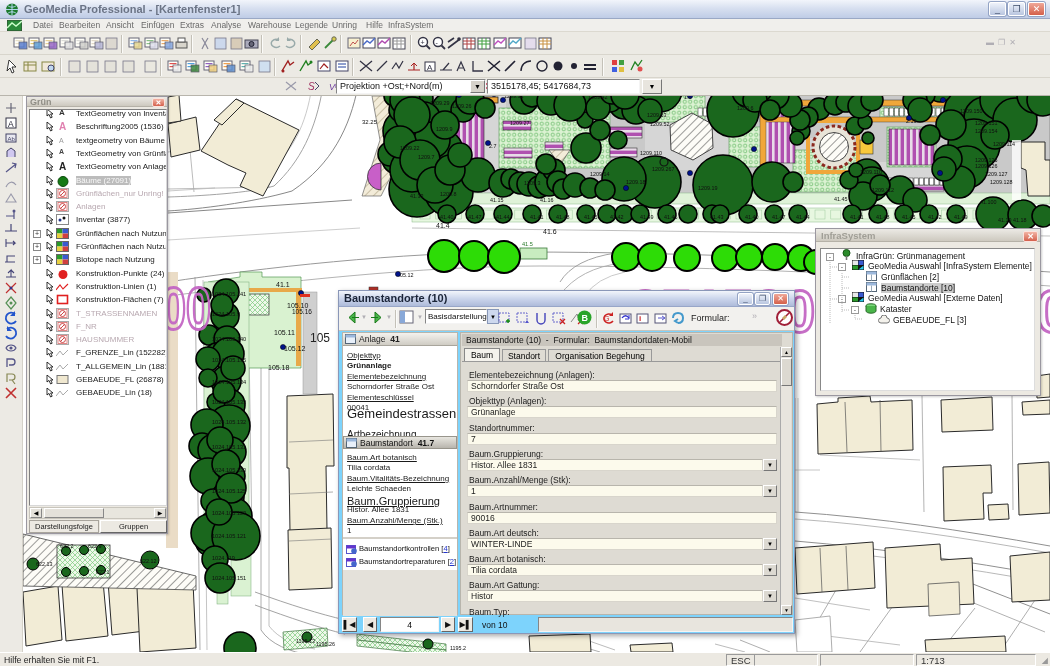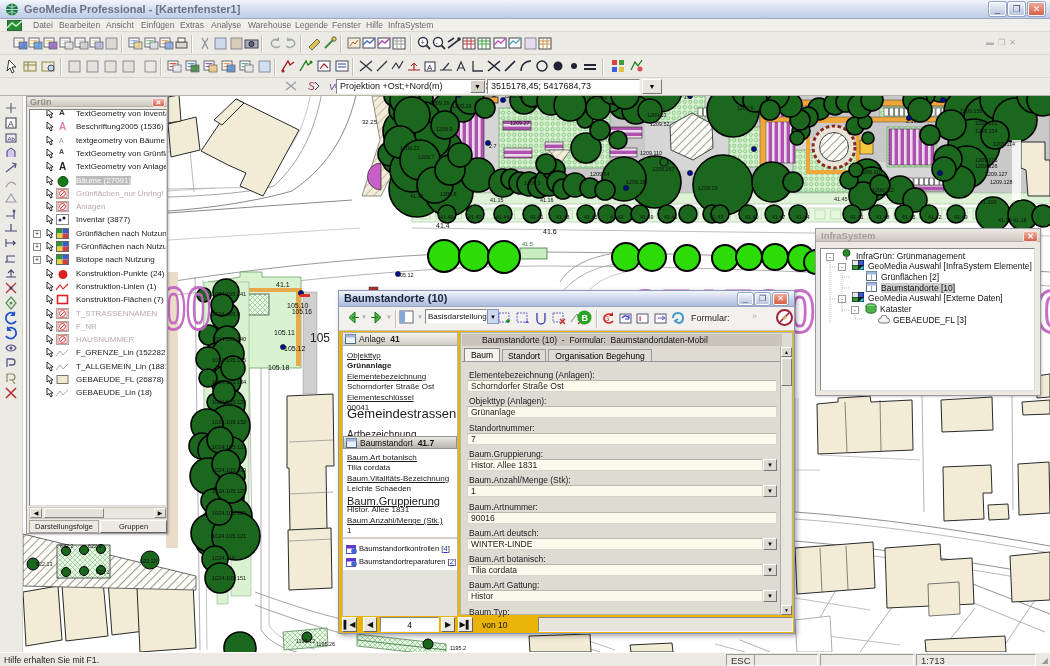--- a/index.html
+++ b/index.html
@@ -586,21 +586,21 @@
       <path d="M0 8l5-5 4 3 6-5" stroke="#cfc" stroke-width="1.4" fill="none"></path>
     </svg>
     <span class="abs" style="left:33px;top:1px">Datei</span>
     <span class="abs" style="left:59px;top:1px">Bearbeiten</span>
     <span class="abs" style="left:106px;top:1px">Ansicht</span>
     <span class="abs" style="left:141px;top:1px">Einfügen</span>
     <span class="abs" style="left:180px;top:1px">Extras</span>
     <span class="abs" style="left:211px;top:1px">Analyse</span>
     <span class="abs" style="left:248px;top:1px">Warehouse</span>
     <span class="abs" style="left:295px;top:1px">Legende</span>
-    <span class="abs" style="left:332px;top:1px">Fenster</span>
+    <span class="abs" style="left:332px;top:1px">Unring</span>
     <span class="abs" style="left:366px;top:1px">Hilfe</span>
     <span class="abs" style="left:388px;top:1px">InfraSystem</span>
   </div>
 <div id="tbar1" class="tbar abs" style="left:0;top:32px;width:1050px;height:23px;border-bottom:1px solid #d8d5cc">
     <span class="ti" style="left:12px;top:3px">
       <svg width="17" height="17" viewBox="0 0 17 17">
         <rect x="2" y="3" width="10" height="9" fill="#fffef8" stroke="#667"></rect>
         <rect x="3.5" y="5" width="7" height="1.2" fill="#e8e0c8"></rect>
         <rect x="3.5" y="8" width="7" height="1.2" fill="#e8e0c8"></rect>
         <rect x="7" y="7" width="8" height="7" fill="#5a7fd0" opacity="0.85" stroke="#445" stroke-width="0.7"></rect>
@@ -1422,21 +1422,21 @@
       </div>
 </div>
 <div style="position:absolute;left:2px;top:410px;width:138px;height:12px;background:#e8e6de;border:1px solid #c8c5bc">
 <span style="position:absolute;left:0;top:0;width:12px;height:10px;background:#e4e1da;border:1px solid;border-color:#fff #888 #888 #fff;font-size:6px;text-align:center;line-height:9px">◀</span>
 <span style="position:absolute;left:14px;top:0;width:60px;height:10px;background:#e4e1da;border:1px solid;border-color:#fff #888 #888 #fff"></span>
 <span style="position:absolute;right:0;top:0;width:12px;height:10px;background:#e4e1da;border:1px solid;border-color:#fff #888 #888 #fff;font-size:6px;text-align:center;line-height:9px">▶</span>
     </div>
 <div style="position:absolute;left:2px;top:423px;width:70px;height:13px;font-size:7.5px;text-align:center;line-height:12px;border:1px solid #a8a49c;background:#ece9e2;color:#222">Darstellungsfolge</div>
 <div style="position:absolute;left:73px;top:423px;width:67px;height:13px;font-size:7.5px;text-align:center;line-height:12px;border:1px solid;border-color:#fff #666 #666 #fff;background:#ece9e2;color:#222">Gruppen</div>
 </div>
-<div id="dlg" class="abs" style="left:338px;top:290px;width:457px;height:344px;background:#eab308;border:1px solid #8a97b8;box-shadow:2px 2px 5px rgba(0,0,0,.35)">
+<div id="dlg" class="abs" style="left:338px;top:290px;width:457px;height:344px;background:#7dd3fc;border:1px solid #8a97b8;box-shadow:2px 2px 5px rgba(0,0,0,.35)">
 <div style="height:16px;background:linear-gradient(#f2f5fb,#ccd6ec 50%,#aebbda);border-bottom:1px solid #98a6c8;position:relative">
 <span style="position:absolute;left:5px;top:1px;font-weight:bold;font-size:11px;color:#1a2438">Baumstandorte (10)</span>
 <span class="wbtn" style="top:2px;right:41px;width:15px;height:12px;line-height:10px;font-size:8px">_</span>
 <span class="wbtn" style="top:2px;right:24px;width:15px;height:12px;line-height:10px;font-size:8px">❐</span>
 <span class="wbtn close" style="top:2px;right:6px;width:15px;height:12px;line-height:10px;font-size:8px">✕</span>
     </div>
 <div style="height:24px;background:#f2f1ee;border-bottom:1px solid #c8c5bc;position:relative;font-size:9px">
       <span class="abs" style="left:6px;top:4px"><svg width="15" height="13">
           <path d="M14 6.5H7M10 1L4 6.5l6 5.5z" fill="#4ab54a" stroke="#1a7a1a"></path>
         </svg></span>
@@ -1547,21 +1547,21 @@
       <span style="position:absolute;left:16px;top:211px;font-size:7.6px;color:#111;white-space:nowrap">Baumstandortkontrollen [<span style="color:#23c;text-decoration:underline">4</span>]</span>
 <span style="position:absolute;left:3px;top:223px"><svg width="11" height="11">
           <rect x="0.5" y="2.5" width="9" height="8" fill="#fff" stroke="#55c"></rect>
           <rect x="0.5" y="2.5" width="9" height="3" fill="#63c"></rect>
           <circle cx="8" cy="8" r="2.8" fill="#46c"></circle>
         </svg></span>
       <span style="position:absolute;left:16px;top:224px;font-size:7.6px;color:#111;white-space:nowrap">Baumstandortreparaturen [<span style="color:#23c;text-decoration:underline">2</span>]</span>
 <div style="position:absolute;left:0;top:237px;width:114px;height:46px;background:#e4e1da"></div>
 </div>
 <div style="position:absolute;left:121px;top:41px;width:333px;height:283px;background:#dedbd3;border:1px solid #b8b5ac">
-<div style="position:absolute;left:1px;top:1px;width:320px;height:12px;background:#c9c5bd;font-size:8.5px;color:#111;padding:1px 20px">Baumstandorte (10)&nbsp;&nbsp;-&nbsp;&nbsp;Formular:&nbsp;&nbsp;Baumstandortdaten-Mobil</div>
+<div style="position:absolute;left:1px;top:1px;width:320px;height:12px;background:#c9c5bd;font-size:8.5px;color:#111;padding:1px 4px">Baumstandorte (10)&nbsp;&nbsp;-&nbsp;&nbsp;Formular:&nbsp;&nbsp;Baumstandortdaten-Mobil</div>
 <div style="position:absolute;left:3px;top:15px;width:36px;height:13px;background:#f4f2ec;border:1px solid #888;border-bottom:none;font-size:8.5px;text-align:center;padding-top:1px">Baum</div>
 <div style="position:absolute;left:41px;top:16px;width:44px;height:12px;background:#dedbd3;border:1px solid #999;border-bottom:none;font-size:8.5px;text-align:center;padding-top:1px">Standort</div>
 <div style="position:absolute;left:87px;top:16px;width:104px;height:12px;background:#dedbd3;border:1px solid #999;border-bottom:none;font-size:8.5px;text-align:center;padding-top:1px">Organisation Begehung</div>
 <div style="position:absolute;left:1px;top:28px;width:320px;height:1px;background:#999"></div>
 <span class="flab" style="top:37px">Elementebezeichnung (Anlagen):</span>
 <span class="fval" style="top:47px;width:310px">Schorndorfer Straße Ost</span>
 <span class="flab" style="top:63.3px">Objekttyp (Anlagen):</span>
 <span class="fval" style="top:73.3px;width:310px">Grünanlage</span>
 <span class="flab" style="top:89.6px">Standortnummer:</span>
 <span class="fval" style="top:99.6px;width:310px">7</span>

